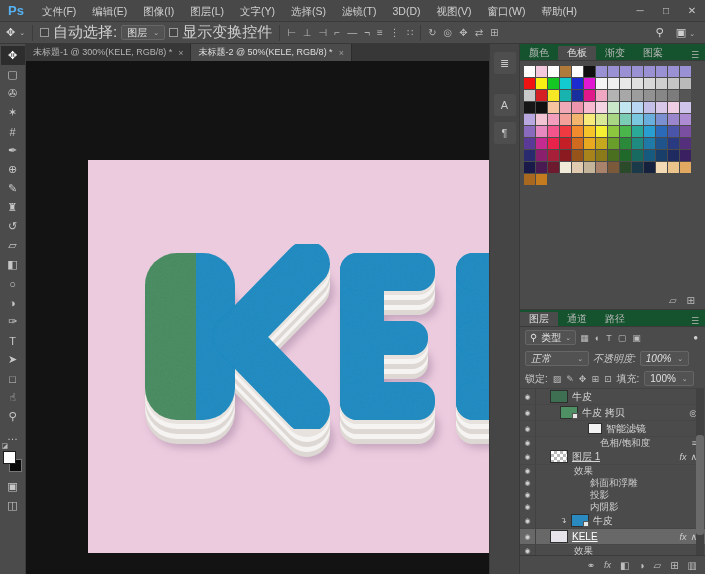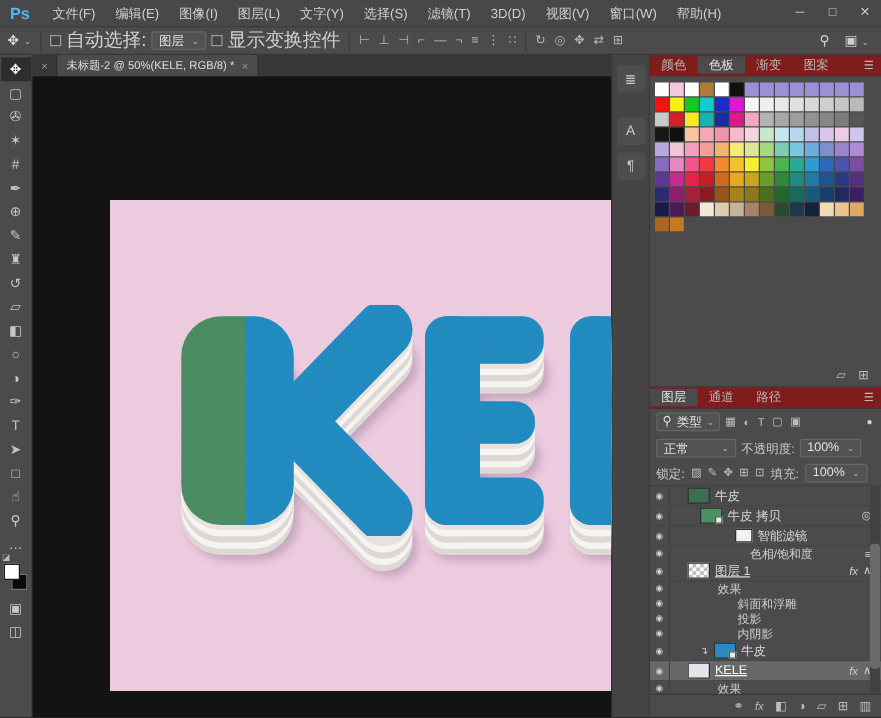--- a/index.html
+++ b/index.html
@@ -55,39 +55,39 @@
   .doc-box{background:#3e3e3e;border:1px solid #353535;padding:1px 8px;font-size:10px;color:#c9c9c9;}
   .status-fill{flex:1;height:12px;background:#575757;border:1px solid #494949;}
   
   .rightcol{flex:0 0 216px;display:flex;min-height:0;}
   .icon-strip{flex:0 0 30px;background:#454545;border-left:1px solid #393939;
               display:flex;flex-direction:column;align-items:center;padding-top:8px;gap:6px;}
   .strip-btn{width:22px;height:22px;display:flex;align-items:center;justify-content:center;
              color:#c9c9c9;font-size:11px;background:#4e4e4e;border-radius:2px;}
   .strip-btn.first{margin-bottom:14px;}
   .panels{flex:1;background:#4b4b4b;border-left:1px solid #393939;display:flex;flex-direction:column;min-height:0;}
-  .panel-tabs{height:17px;flex:0 0 17px;background:#7f1d1d;display:flex;align-items:center;border-bottom:1px solid #3a3a3a;}
+  .panel-tabs{height:17px;flex:0 0 17px;background:#14532d;display:flex;align-items:flex-end;border-bottom:1px solid #3a3a3a;}
   .panel-tab{padding:0 9px;display:flex;align-items:center;font-size:10px;color:#b8b8b8;}
   .panel-tab.active{background:#4b4b4b;color:#e2e2e2;}
   .panel-menu{margin-left:auto;padding-right:6px;display:flex;align-items:center;color:#bbb;font-size:9px;}
   
   .swatches-panel{flex:0 0 266px;display:flex;flex-direction:column;}
   .swatch-grid{padding:5px 4px;display:flex;flex-direction:column;gap:1px;}
   .swatch-row{display:flex;gap:1px;height:11px;}
   .swatch{width:11px;height:11px;}
   .swatches-footer{margin-top:auto;height:18px;display:flex;justify-content:flex-end;gap:10px;
                    align-items:center;padding-right:10px;color:#bbb;font-size:10px;border-bottom:1px solid #3a3a3a;}
   
   .layers-panel{flex:1;display:flex;flex-direction:column;min-height:0;}
   .filter-row{height:21px;flex:0 0 21px;display:flex;align-items:center;gap:4px;padding:0 5px;}
   .search-box{display:inline-flex;align-items:center;gap:4px;background:#525252;border:1px solid #666;
               border-radius:2px;height:15px;padding:0 4px;font-size:10px;color:#e0e0e0;}
   .kind-icons{display:flex;gap:6px;color:#bdbdbd;font-size:9px;align-items:center;}
   .filter-toggle{margin-left:auto;color:#d0d0d0;font-size:8px;padding-right:2px;}
-  .blend-row{height:21px;flex:0 0 21px;display:flex;align-items:center;gap:4px;padding:0 5px;font-size:10px;}
+  .blend-row{height:21px;flex:0 0 21px;display:flex;align-items:center;gap:4px;padding:0 5px;font-size:10px;font-style:italic;}
   .lock-row{height:19px;flex:0 0 19px;display:flex;align-items:center;gap:5px;padding:0 5px;font-size:10px;color:#c9c9c9;}
   .lock-icons{display:flex;gap:5px;color:#bdbdbd;font-size:9px;}
   .small-label{font-size:10px;color:#c9c9c9;white-space:nowrap;}
   .layers-list{flex:1;position:relative;overflow:hidden;border-top:1px solid #424242;}
   .layer-row{display:flex;align-items:center;height:16px;gap:4px;border-bottom:1px solid #464646;
              font-size:10px;color:#d6d6d6;white-space:nowrap;}
   .layer-row.effect{height:12px;font-size:9.5px;border-bottom:none;color:#cfcfcf;}
   .layer-row.selected{background:#686868;color:#fff;}
   .eye{width:16px;flex:0 0 16px;text-align:center;color:#d2d2d2;font-size:7px;border-right:1px solid #424242;align-self:stretch;display:flex;align-items:center;justify-content:center;}
   .clip-arrow{color:#cfcfcf;font-size:8px;}
@@ -206,20 +206,21 @@
           <div class="chip-fg"></div>
           <div class="chip-bg"></div>
         </div>
         <div class="tool">▣</div>
         <div class="tool">◫</div>
       </div>
 
     <div class="center">
       <div class="tabbar" id="tabbar">
           <div class="doc-tab">
+            <span>未标题-1 @ 300%(KELE, RGB/8) *</span>
             <span class="tab-close">×</span>
           </div>
           <div class="doc-tab active">
             <span>未标题-2 @ 50%(KELE, RGB/8) *</span>
             <span class="tab-close">×</span>
           </div>
         </div>
       <div class="canvas-area">
         <div class="canvas">
           <svg width="401" height="393" viewBox="0 0 401 393">

